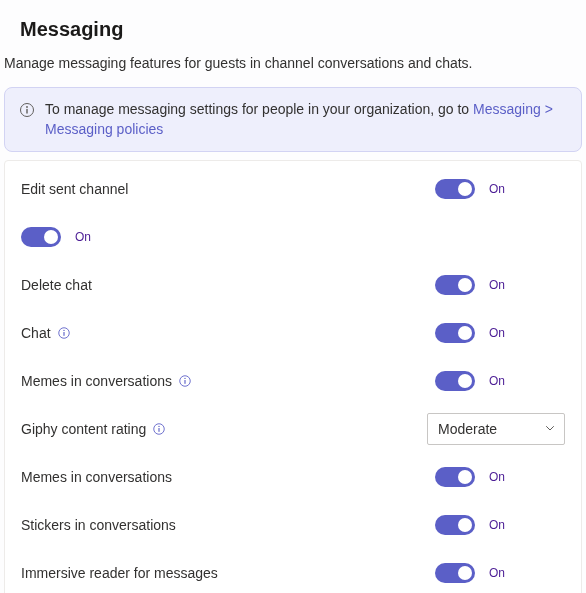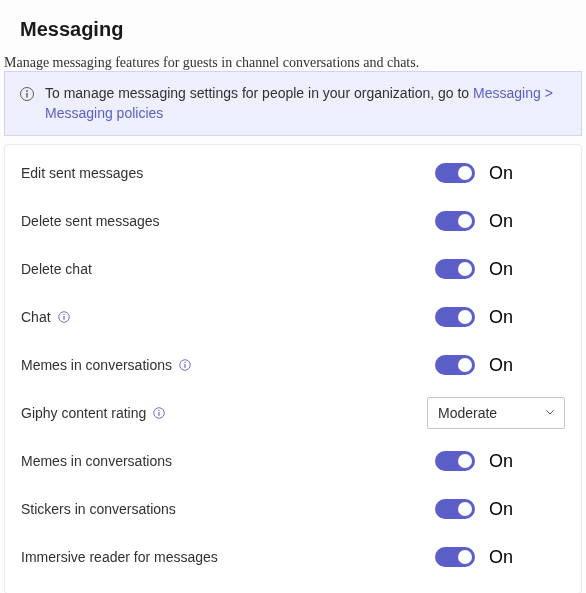--- a/index.html
+++ b/index.html
@@ -12,27 +12,27 @@
     padding: 0 4px;
   }
   h2 {
     font-size: 20px;
     font-weight: 700;
     margin: 18px 0 14px 16px;
     color: #1b1a19;
   }
   .description {
     font-size: 14px;
-    color: #323130;
-    font-family: Liberation Serif, serif;
+    margin-bottom: 16px;
+    color: #323130;
   }
   .info-banner {
     background: #eeeffc;
     border: 1px solid #d2d3f3;
-    border-radius: 0;
+    border-radius: 8px;
     padding: 12px 14px;
     display: flex;
     align-items: flex-start;
     gap: 10px;
     margin-bottom: 8px;
   }
   .info-banner .icon {
     flex-shrink: 0;
     margin-top: 2px;
   }
@@ -86,22 +86,22 @@
   .toggle .knob {
     position: absolute;
     width: 14px;
     height: 14px;
     background: #fff;
     border-radius: 50%;
     top: 3px;
     right: 3px;
   }
   .toggle-text {
-    font-size: 18px;
-    color: #000000;
+    font-size: 12px;
+    color: #4c1d95;
   }
   .dropdown {
     width: 138px;
     height: 32px;
     border: 1px solid #c8c6c4;
     border-radius: 2px;
     background: #fff;
     display: flex;
     align-items: center;
     justify-content: space-between;
@@ -128,34 +128,31 @@
   </span>
   <div class="msg">
     <span>To manage messaging settings for people in your organization, go to </span><a href="#">Messaging &gt; Messaging policies</a>
   </div>
 </div>
 
 <div class="settings-card">
 
   <div class="row">
     <div class="row-label">
-      <span>Edit sent messages</span>
-    </div>
-    <div class="control">
-      <div class="toggle">
-          <div class="knob"></div>
-        </div>
-      <span class="toggle-text">On</span>
-    </div>
-  </div>
-
-  <div class="row">
-    <div class="row-label">
-      <span>Delete sent messages</span>
-    </div>
+      <span>Edit sent channel</span>
+    </div>
+    <div class="control">
+      <div class="toggle">
+          <div class="knob"></div>
+        </div>
+      <span class="toggle-text">On</span>
+    </div>
+  </div>
+
+  <div class="row">
     <div class="control">
       <div class="toggle">
           <div class="knob"></div>
         </div>
       <span class="toggle-text">On</span>
     </div>
   </div>
 
   <div class="row">
     <div class="row-label">

